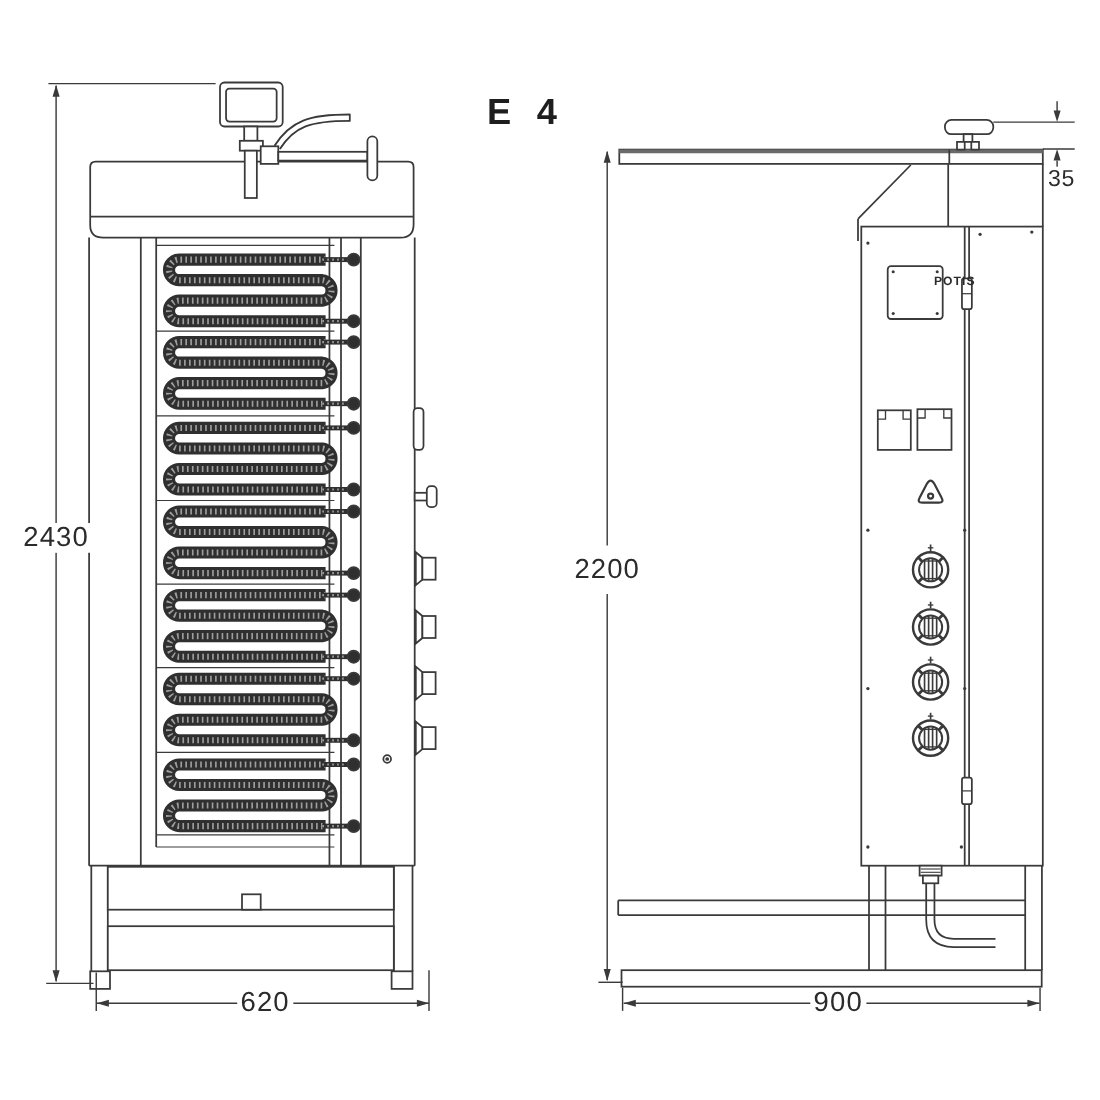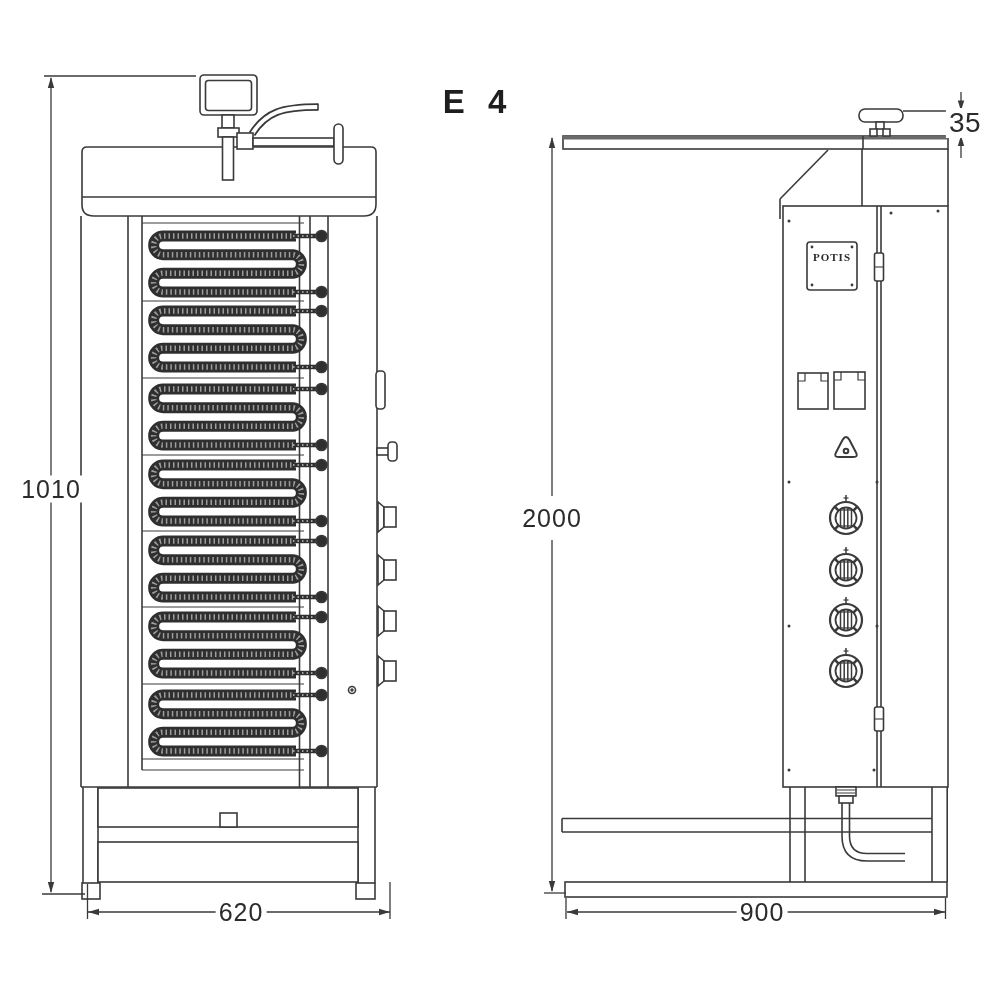--- a/index.html
+++ b/index.html
@@ -3,21 +3,21 @@
 <meta charset="utf-8">
 <style>
   html,body{margin:0;padding:0;background:#fff;}
   .canvas{position:relative;width:1000px;height:1000px;background:#fff;overflow:hidden;
           font-family:"Liberation Sans",sans-serif;}
   .canvas svg{position:absolute;left:0;top:0;}
   .label{position:absolute;transform:translate(-50%,-50%);color:#2b2b2b;line-height:1;
          white-space:nowrap;background:#fff;padding:1px 3px;}
   .title-label{font-size:33px;font-weight:bold;letter-spacing:7px;background:transparent;color:#1e1e1e;}
   .dim-label{font-size:25px;letter-spacing:1px;}
-  .dim-label-sm{font-size:28px;letter-spacing:0.5px;}
+  .dim-label-sm{font-size:21px;letter-spacing:0.5px;margin-top:40px;}
   .brand-label{font-size:11px;font-weight:bold;letter-spacing:1px;background:transparent;color:#2b2b2b;}
 </style>
 </head>
 <body>
 
 <div class="canvas">
 
 <svg width="1000" height="1000" viewBox="0 0 1000 1000">
   <g stroke="#3a3a3a" stroke-width="1.6" fill="none">
 
@@ -381,20 +381,20 @@
         <line x1="961" y1="92" x2="961" y2="101"></line>
         <polygon points="961,111 957.8,100.5 964.2,100.5" fill="#3a3a3a" stroke="none"></polygon>
         <line x1="961" y1="146" x2="961" y2="158"></line>
         <polygon points="961,135.5 957.8,146 964.2,146" fill="#3a3a3a" stroke="none"></polygon>
       </g>
     </g>
   </g>
 </svg>
 
 <div class="label title-label" style="left:478px;top:101px;">E 4</div>
-<div class="label dim-label" style="left:51px;top:489px;">1010</div>
+<div class="label dim-label" style="left:51px;top:489px;">2430</div>
 <div class="label dim-label" style="left:241px;top:912px;">620</div>
-<div class="label dim-label" style="left:552px;top:518px;">2000</div>
+<div class="label dim-label" style="left:552px;top:518px;">2200</div>
 <div class="label dim-label" style="left:762px;top:912px;">900</div>
 <div class="label dim-label-sm" style="left:965px;top:123px;">35</div>
-<div class="label brand-label" style="left:832px;top:257px;font-family:Liberation Serif, serif;">POTIS</div>
+<div class="label brand-label" style="left:868px;top:257px;">POTIS</div>
 
 </div>
 
 </body></html>

